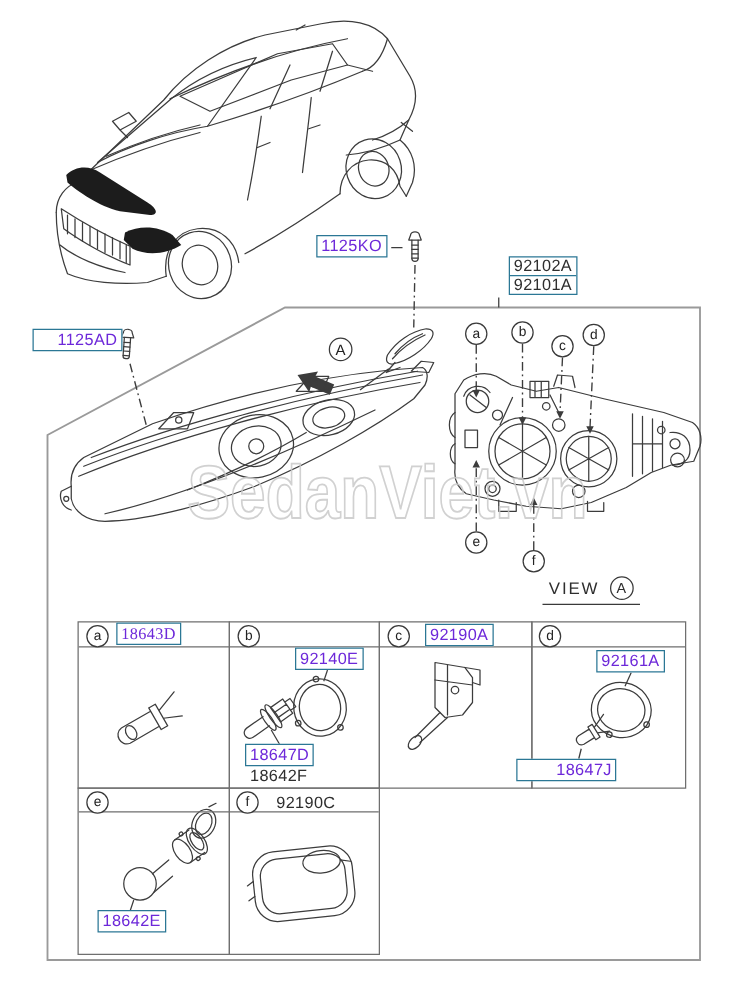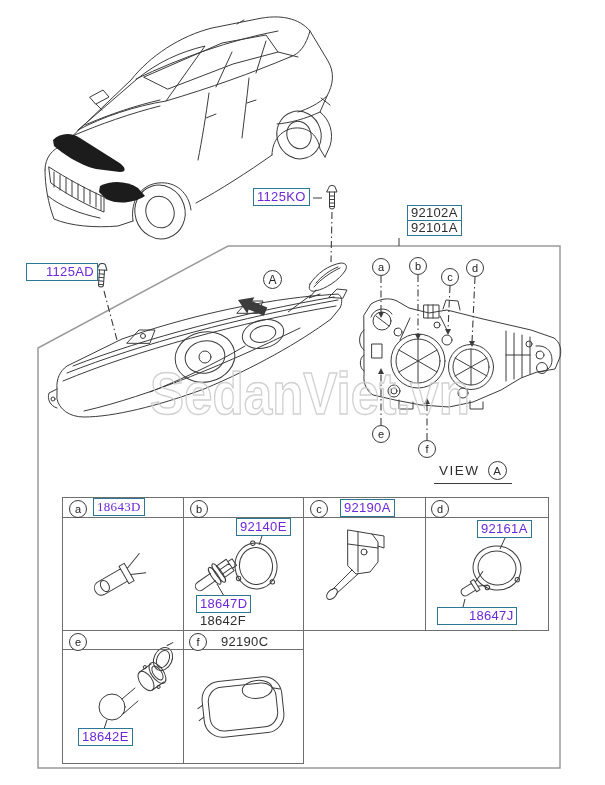--- a/index.html
+++ b/index.html
@@ -306,17 +306,17 @@
     <div>92102A</div>
     <div>92101A</div>
   </div>
 
   <div class="plabel" style="left:93px;top:498px;font-family:Liberation Serif, serif;">18643D</div>
   <div class="plabel" style="left:236px;top:518px;">92140E</div>
   <div class="plabel" style="left:196px;top:595px;">18647D</div>
   <div class="ptext" style="left:200px;top:613px;">18642F</div>
   <div class="plabel" style="left:340px;top:499px;">92190A</div>
   <div class="plabel" style="left:477px;top:520px;">92161A</div>
-  <div class="plabel" style="left:437px;top:607px;padding-left:31px;">18647J</div>
+  <div class="plabel" style="left:413px;top:607px;padding-left:31px;">18647J</div>
   <div class="plabel" style="left:78px;top:728px;">18642E</div>
   <div class="ptext" style="left:221px;top:634px;">92190C</div>
 
 </div>
 
 </body></html>

